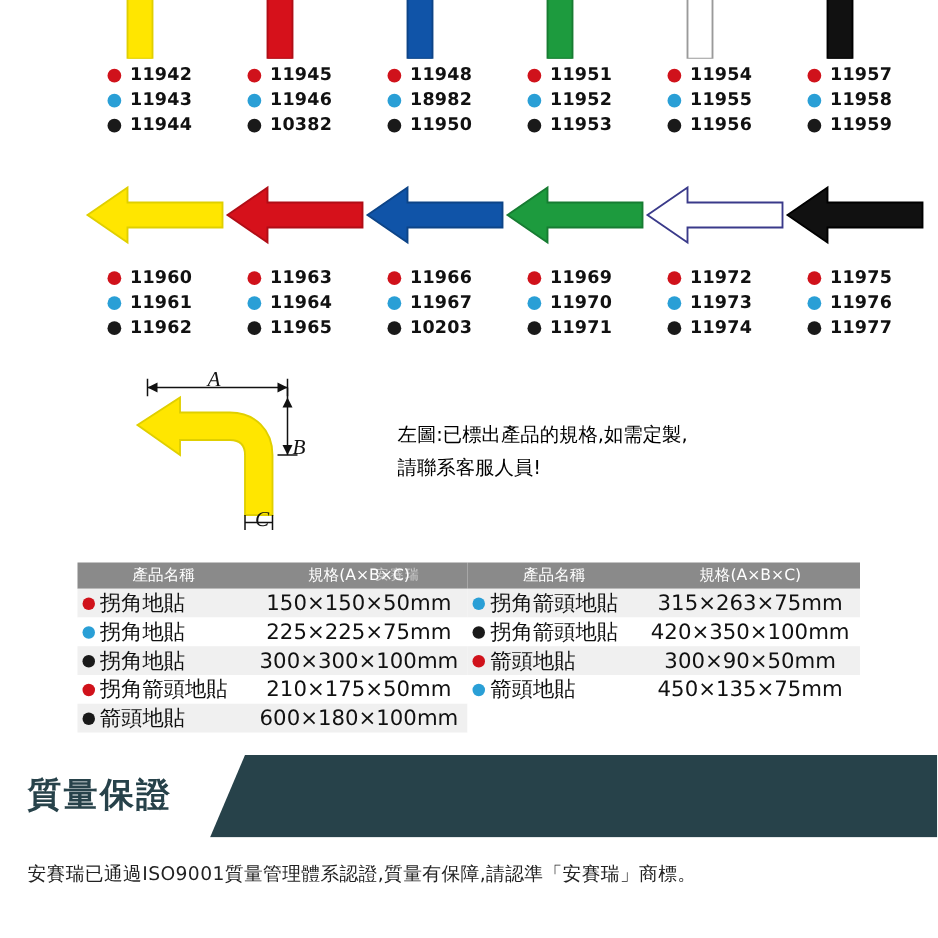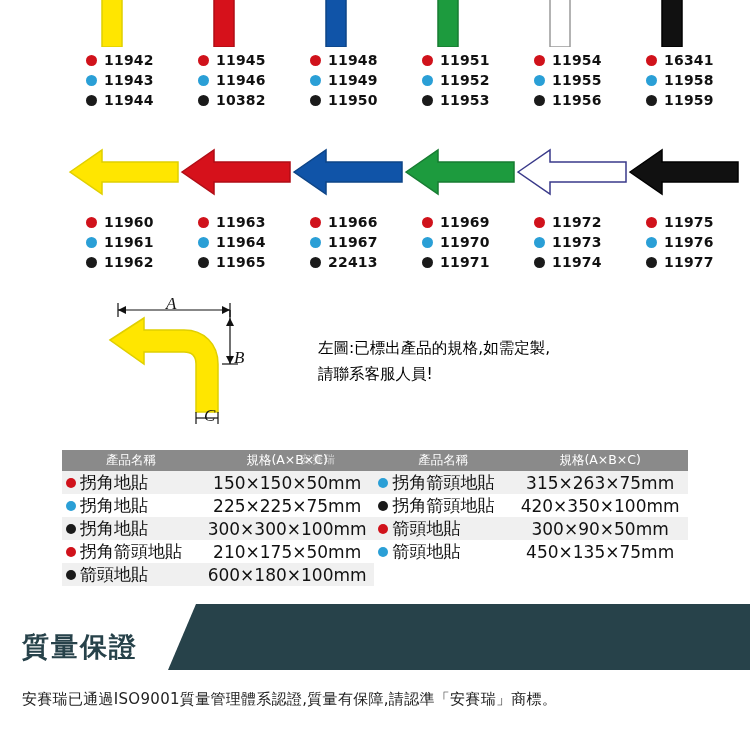--- a/index.html
+++ b/index.html
@@ -167,21 +167,20 @@
     clip-path: polygon(196px 0, 750px 0, 750px 66px, 168px 66px);
   }
   .banner-title {
     position: absolute;
     left: 22px;
     top: 14px;
     font-size: 27px;
     font-weight: bold;
     color: #27424a;
     letter-spacing: 2px;
-    margin-top: 11px;
   }
   .banner-sub {
     position: absolute;
     left: 22px;
     top: 690px;
     width: 720px;
     font-size: 15px;
     color: #222;
     letter-spacing: 0.3px;
   }
@@ -263,21 +262,21 @@
     </div>
   </div>
 
   <div class="legend-group" style="left:310px; top:50px;">
     <div class="legend-line">
       <span class="dot" style="background:#d0121b;"></span>
       <span class="legend-code">11948</span>
     </div>
     <div class="legend-line">
       <span class="dot" style="background:#2a9fd6;"></span>
-      <span class="legend-code">11949</span>
+      <span class="legend-code">18982</span>
     </div>
     <div class="legend-line">
       <span class="dot" style="background:#1a1a1a;"></span>
       <span class="legend-code">11950</span>
     </div>
   </div>
 
   <div class="legend-group" style="left:422px; top:50px;">
     <div class="legend-line">
       <span class="dot" style="background:#d0121b;"></span>
@@ -304,21 +303,21 @@
     </div>
     <div class="legend-line">
       <span class="dot" style="background:#1a1a1a;"></span>
       <span class="legend-code">11956</span>
     </div>
   </div>
 
   <div class="legend-group" style="left:646px; top:50px;">
     <div class="legend-line">
       <span class="dot" style="background:#d0121b;"></span>
-      <span class="legend-code">16341</span>
+      <span class="legend-code">11957</span>
     </div>
     <div class="legend-line">
       <span class="dot" style="background:#2a9fd6;"></span>
       <span class="legend-code">11958</span>
     </div>
     <div class="legend-line">
       <span class="dot" style="background:#1a1a1a;"></span>
       <span class="legend-code">11959</span>
     </div>
   </div>
@@ -390,21 +389,21 @@
     <div class="legend-line">
       <span class="dot" style="background:#d0121b;"></span>
       <span class="legend-code">11966</span>
     </div>
     <div class="legend-line">
       <span class="dot" style="background:#2a9fd6;"></span>
       <span class="legend-code">11967</span>
     </div>
     <div class="legend-line">
       <span class="dot" style="background:#1a1a1a;"></span>
-      <span class="legend-code">22413</span>
+      <span class="legend-code">10203</span>
     </div>
   </div>
 
   <div class="legend-group" style="left:422px; top:212px;">
     <div class="legend-line">
       <span class="dot" style="background:#d0121b;"></span>
       <span class="legend-code">11969</span>
     </div>
     <div class="legend-line">
       <span class="dot" style="background:#2a9fd6;"></span>

